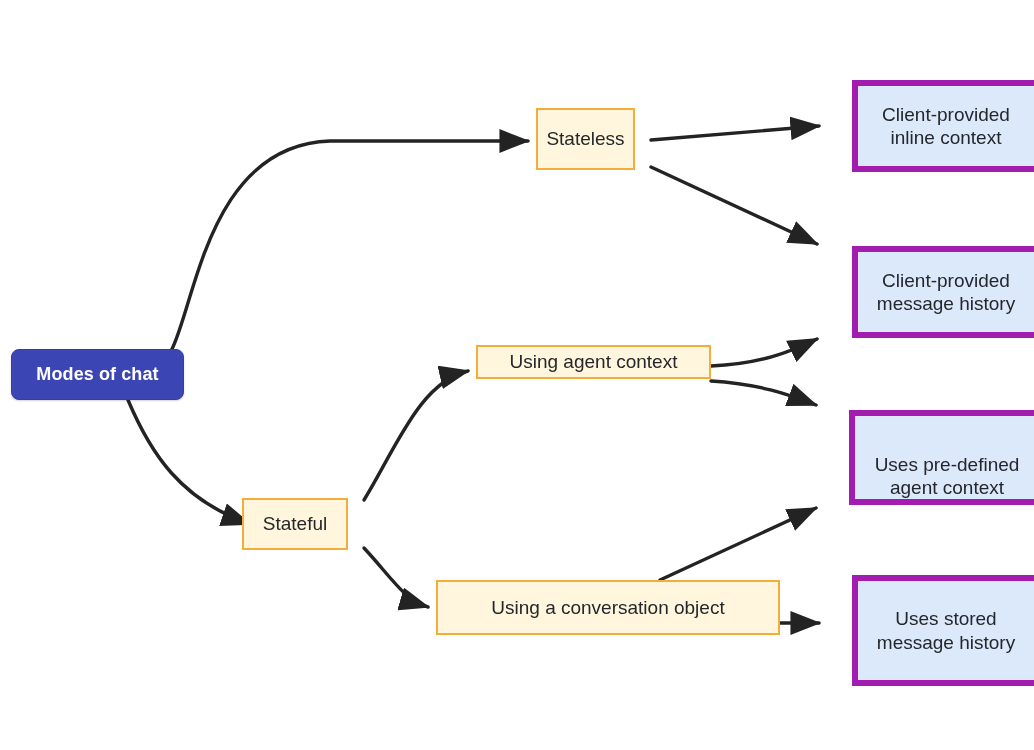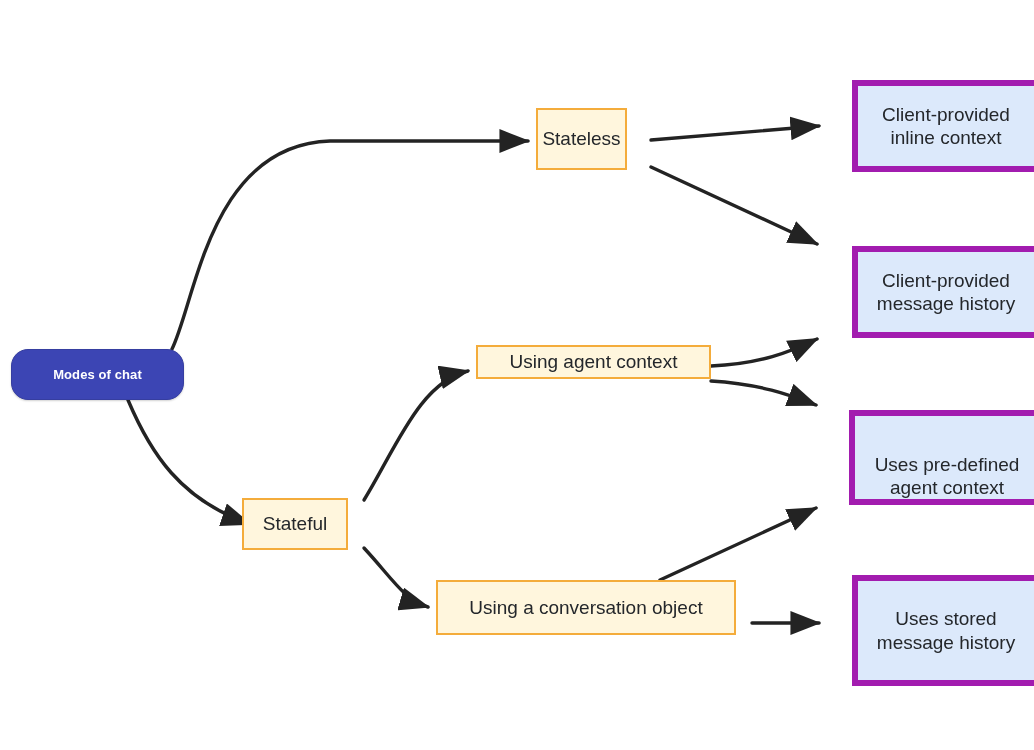--- a/index.html
+++ b/index.html
@@ -37,24 +37,24 @@
     z-index: 2;
   }
   .node-label {
     display: block;
     white-space: pre-line;
     padding: 0 6px;
   }
   .node-root {
     background: #3c45b4;
     border: 1px solid #363ea0;
-    border-radius: 17px;
+    border-radius: 8px;
     color: #ffffff;
     font-weight: bold;
-    font-size: 13px;
+    font-size: 18px;
     letter-spacing: 0.1px;
     box-shadow: 0 1px 2px rgba(0,0,0,0.18);
   }
   .node-mid {
     background: #fff6dd;
     border: 2px solid #f4ac3b;
     color: #24272b;
     font-size: 19px;
   }
   .node-leaf {
@@ -87,30 +87,30 @@
         <path d="M 364,548 C 392,578 404,600 428,607"></path>
         <path d="M 660,580 L 816,508"></path>
         <path d="M 752,623 L 819,623"></path>
       </g>
   </svg>
 
   <div id="nodes-group">
       <div class="node node-root" style="left: 11px; top: 349px; width: 173px; height: 51px;">
         <span class="node-label">Modes of chat</span>
       </div>
-      <div class="node node-mid" style="left: 536px; top: 108px; width: 91px; height: 62px;">
+      <div class="node node-mid" style="left: 536px; top: 108px; width: 99px; height: 62px;">
         <span class="node-label">Stateless</span>
       </div>
       <div class="node node-mid" style="left: 242px; top: 498px; width: 106px; height: 52px;">
         <span class="node-label">Stateful</span>
       </div>
       <div class="node node-mid" style="left: 476px; top: 345px; width: 235px; height: 34px;">
         <span class="node-label">Using agent context</span>
       </div>
-      <div class="node node-mid" style="left: 436px; top: 580px; width: 300px; height: 55px;">
+      <div class="node node-mid" style="left: 436px; top: 580px; width: 344px; height: 55px;">
         <span class="node-label">Using a conversation object</span>
       </div>
       <div class="node node-leaf" style="left: 827px; top: 80px; width: 188px; height: 92px;">
         <span class="node-label">Client-provided
 inline context</span>
       </div>
       <div class="node node-leaf" style="left: 827px; top: 246px; width: 188px; height: 92px;">
         <span class="node-label">Client-provided
 message history</span>
       </div>

